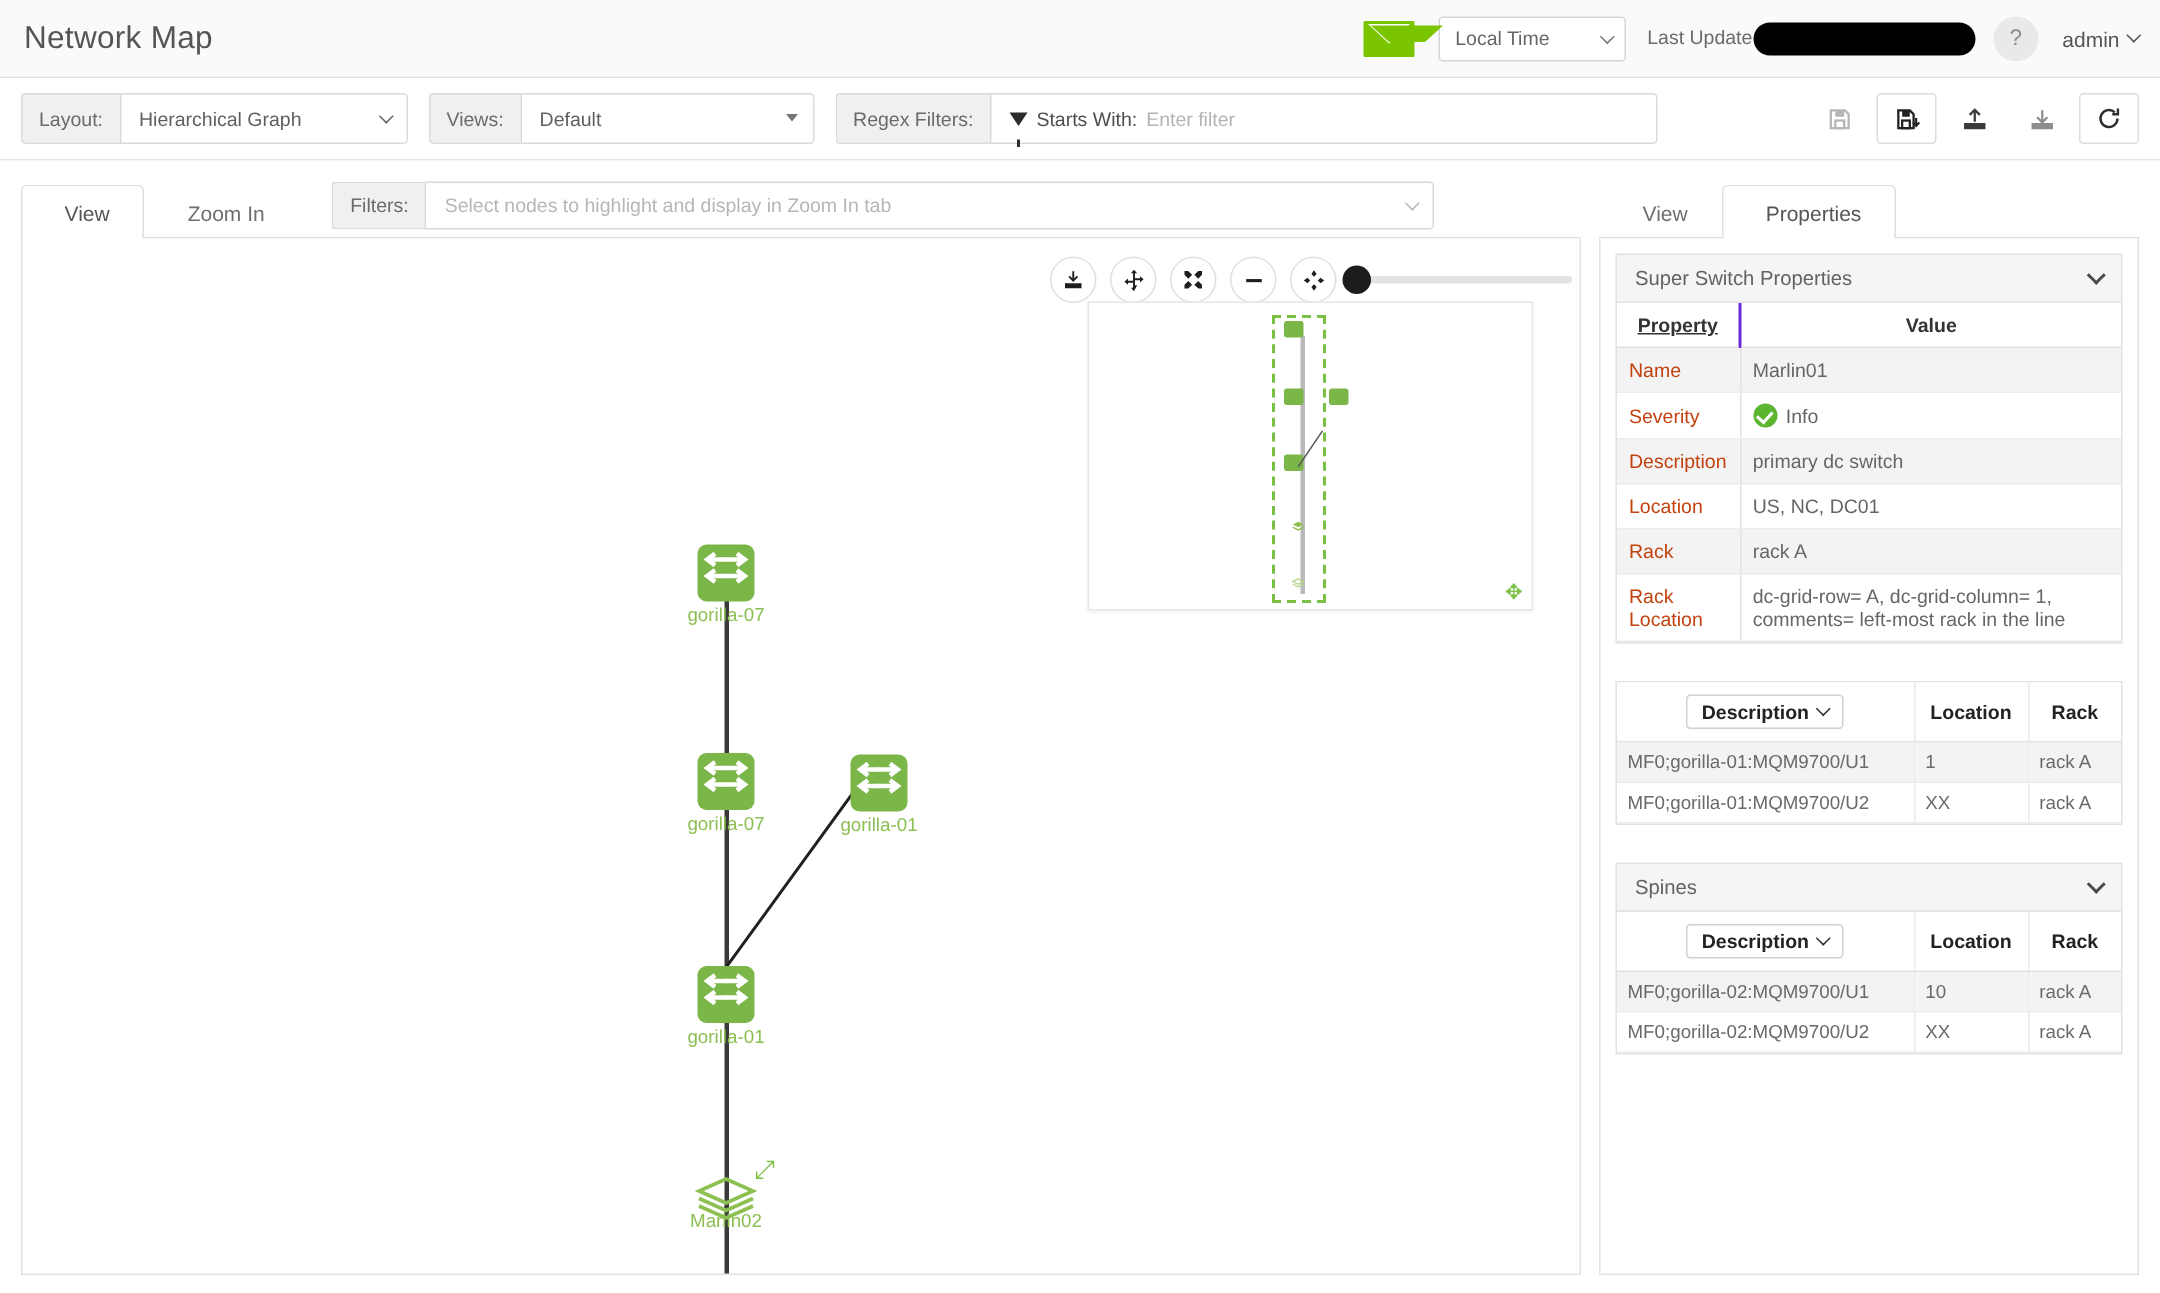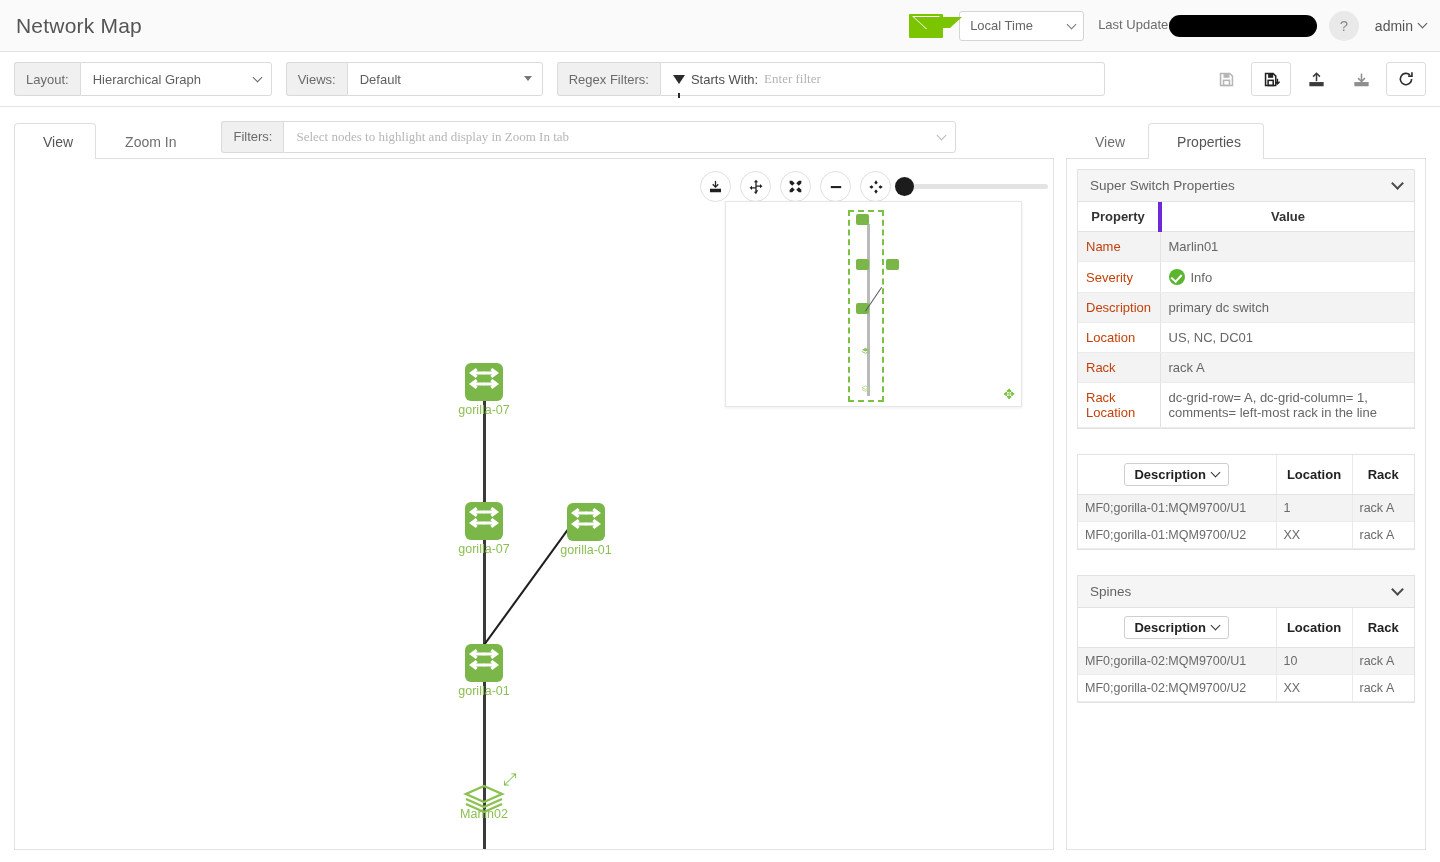--- a/index.html
+++ b/index.html
@@ -188,21 +188,21 @@
   }
   .funnel::after{
     content:"";
     position:absolute; left:-1px; top:9px;
     width:2px;height:5px;background:#2b2b2b;
   }
   .filter-lead { font-size: 13px; color: #4d4d4d; }
   .filter-input {
     border: none; outline: none;
     flex: 1;
-    font-family: Liberation Serif, serif;
+    font-family: Liberation Sans, sans-serif;
     font-size: 13px; color: #555;
     background: transparent;
   }
   .filter-input::placeholder { color: #b4b4b4; }
 
   .tb-actions { margin-left: auto; display:flex; align-items:center; }
   .icon-btn {
     width: 40px; height: 34px;
     border: 1px solid transparent;
     background: transparent;
@@ -260,21 +260,21 @@
   }
   .filters-inline .tb-label{ border-radius:3px 0 0 3px; font-size:13px;}
   .fi-select-wrap { position: relative; flex:1; }
   .fi-select {
     appearance:none;-webkit-appearance:none;
     width: 100%; height: 32px;
     border:1px solid #dadada;
     border-radius:0 3px 3px 0;
     background:#fff;
     padding: 0 26px 0 12px;
-    font-family:Liberation Serif, serif;
+    font-family:Liberation Sans, sans-serif;
     font-size:13px; color:#b6b6b6;
   }
   .fi-select-wrap .chev {
     position:absolute; right:11px; top:11px; pointer-events:none;
     width:7px;height:7px;
     border-right:1.5px solid #b9b9b9;
     border-bottom:1.5px solid #b9b9b9;
     transform:rotate(45deg);
   }
 
@@ -430,21 +430,21 @@
     font-size: 13px;
     padding: 7px 8px;
     border-bottom:1px solid #ececec;
     color:#666;
     vertical-align: middle;
     word-wrap: break-word;
     overflow-wrap: anywhere;
   }
   table.props tr.alt td { background:#f3f3f3; }
   table.props td.key { color:#c2410c; width: 82px; border-right:1px solid #e2e2e2;}
-  table.props th.key { width: 82px; border-right:4px solid #6d28d9;}
+  table.props th.key { width: 82px; border-right:2px solid #6d28d9;text-decoration:underline;}
   .green-val { color:#8cbf53; }
   .sev {
     display:flex; align-items:center; gap:6px;
   }
   .sev-ic {
     width:16px;height:16px;border-radius:50%;
     background:#5cb531;
     position:relative; flex:none;
   }
   .sev-ic::after{

